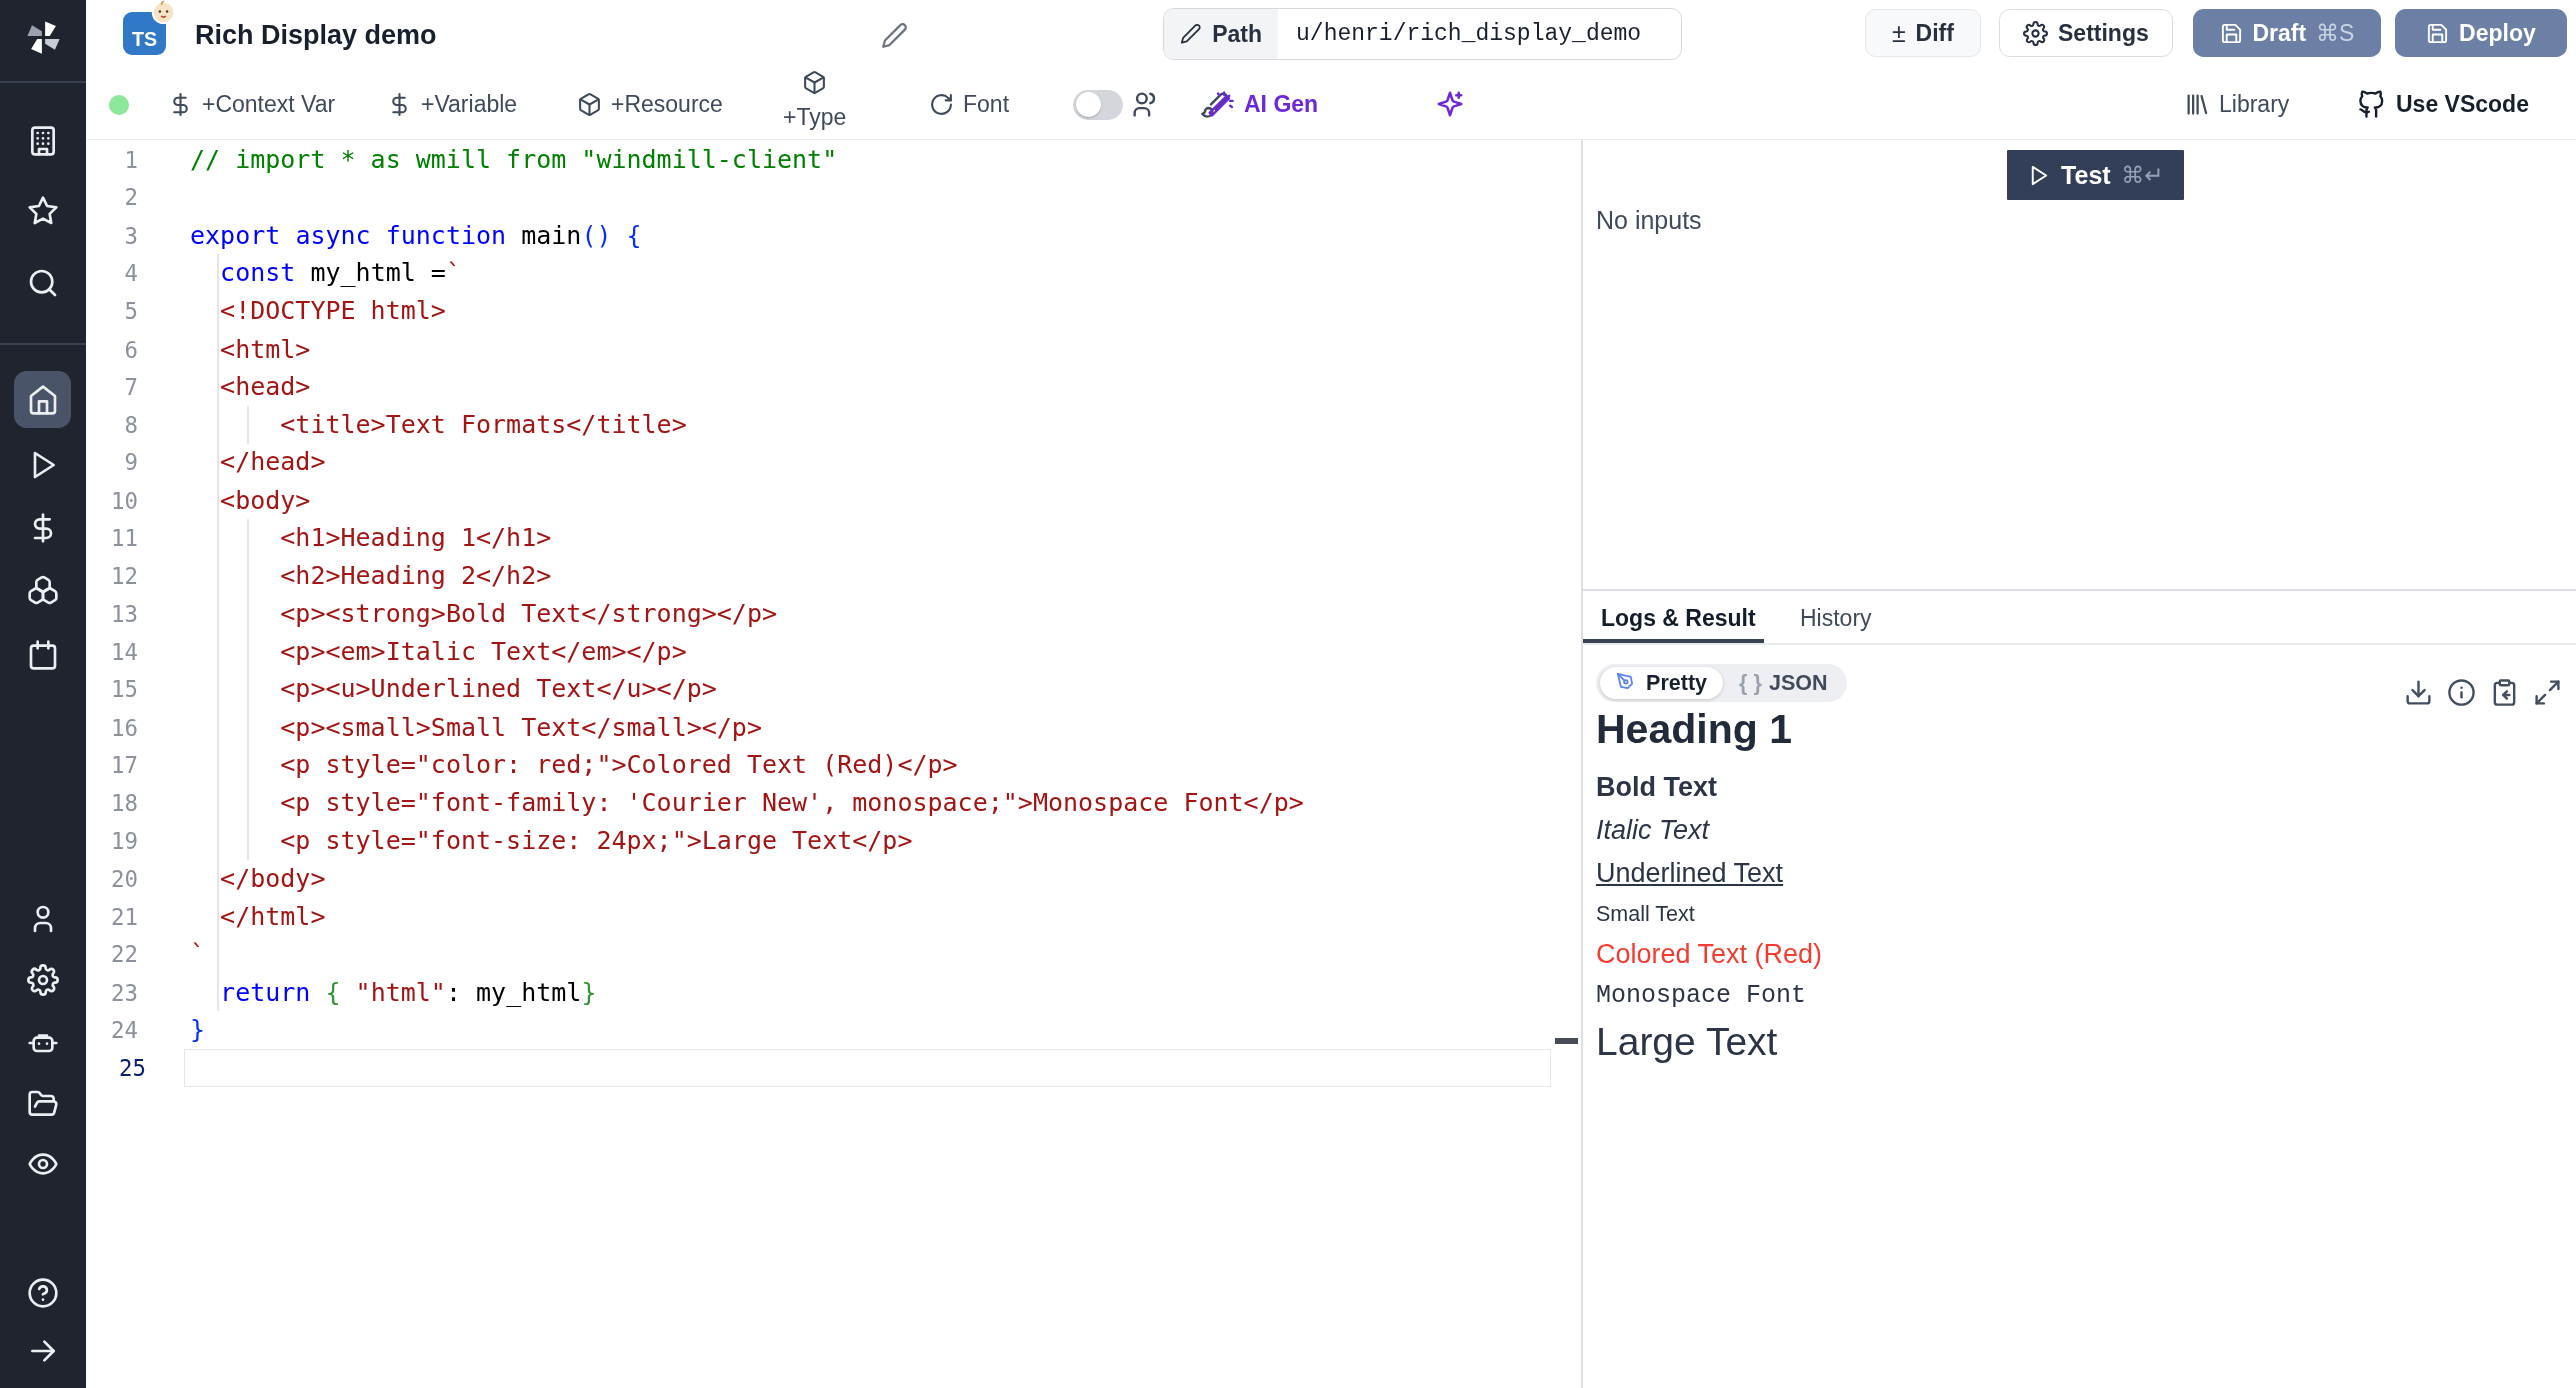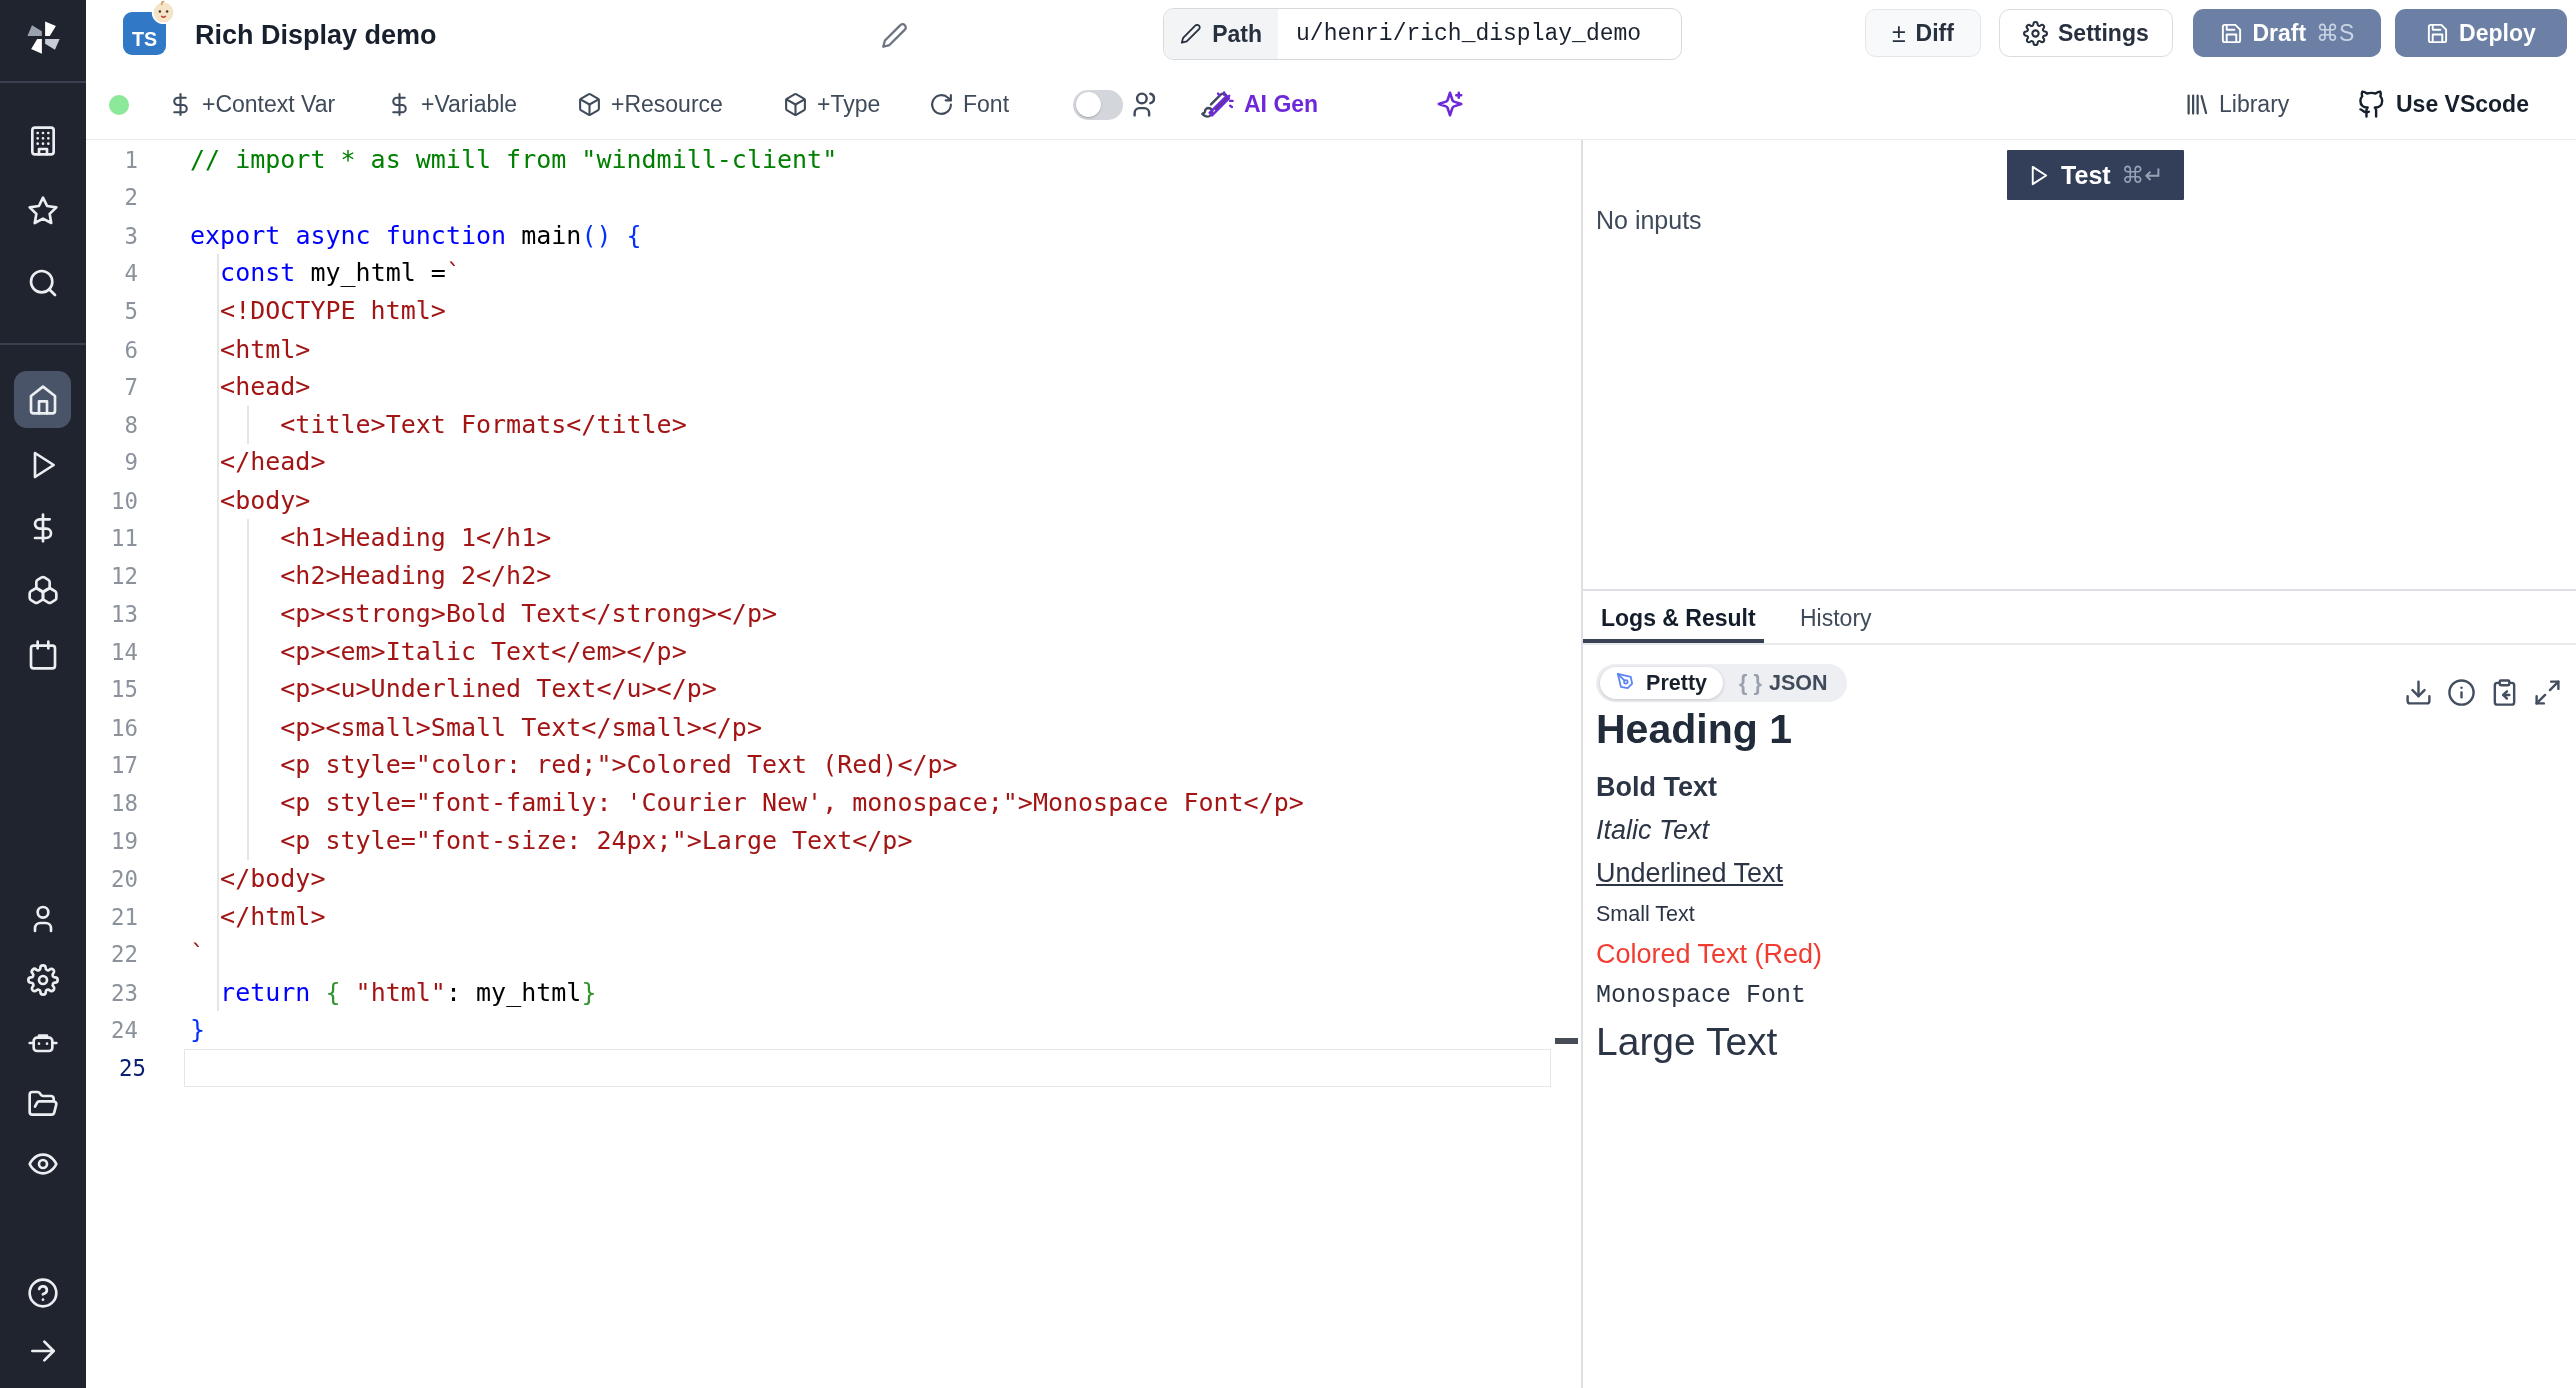--- a/index.html
+++ b/index.html
@@ -272,21 +272,21 @@
     <span>+Variable</span>
   </div>
   <div class="tb-item" style="left:491px;">
     <svg class="icn" viewBox="0 0 24 24" width="25" height="25">
         <path d="M21 8a2 2 0 0 0-1-1.73l-7-4a2 2 0 0 0-2 0l-7 4A2 2 0 0 0 3 8v8a2 2 0 0 0 1 1.73l7 4a2 2 0 0 0 2 0l7-4A2 2 0 0 0 21 16Z"></path>
         <path d="m3.3 7 8.7 5 8.7-5"></path>
         <path d="M12 22V12"></path>
       </svg>
     <span>+Resource</span>
   </div>
-  <div class="tb-item" style="left:697px;">
+  <div class="tb-item" style="left:697px;flex-direction:column;">
     <svg class="icn" viewBox="0 0 24 24" width="25" height="25">
         <path d="M21 8a2 2 0 0 0-1-1.73l-7-4a2 2 0 0 0-2 0l-7 4A2 2 0 0 0 3 8v8a2 2 0 0 0 1 1.73l7 4a2 2 0 0 0 2 0l7-4A2 2 0 0 0 21 16Z"></path>
         <path d="m3.3 7 8.7 5 8.7-5"></path>
         <path d="M12 22V12"></path>
       </svg>
     <span>+Type</span>
   </div>
   <div class="tb-item" style="left:843px;">
     <svg class="icn" viewBox="0 0 24 24" width="25" height="25">
         <path d="M21 12a9 9 0 1 1-2.64-6.36L21 8"></path>

